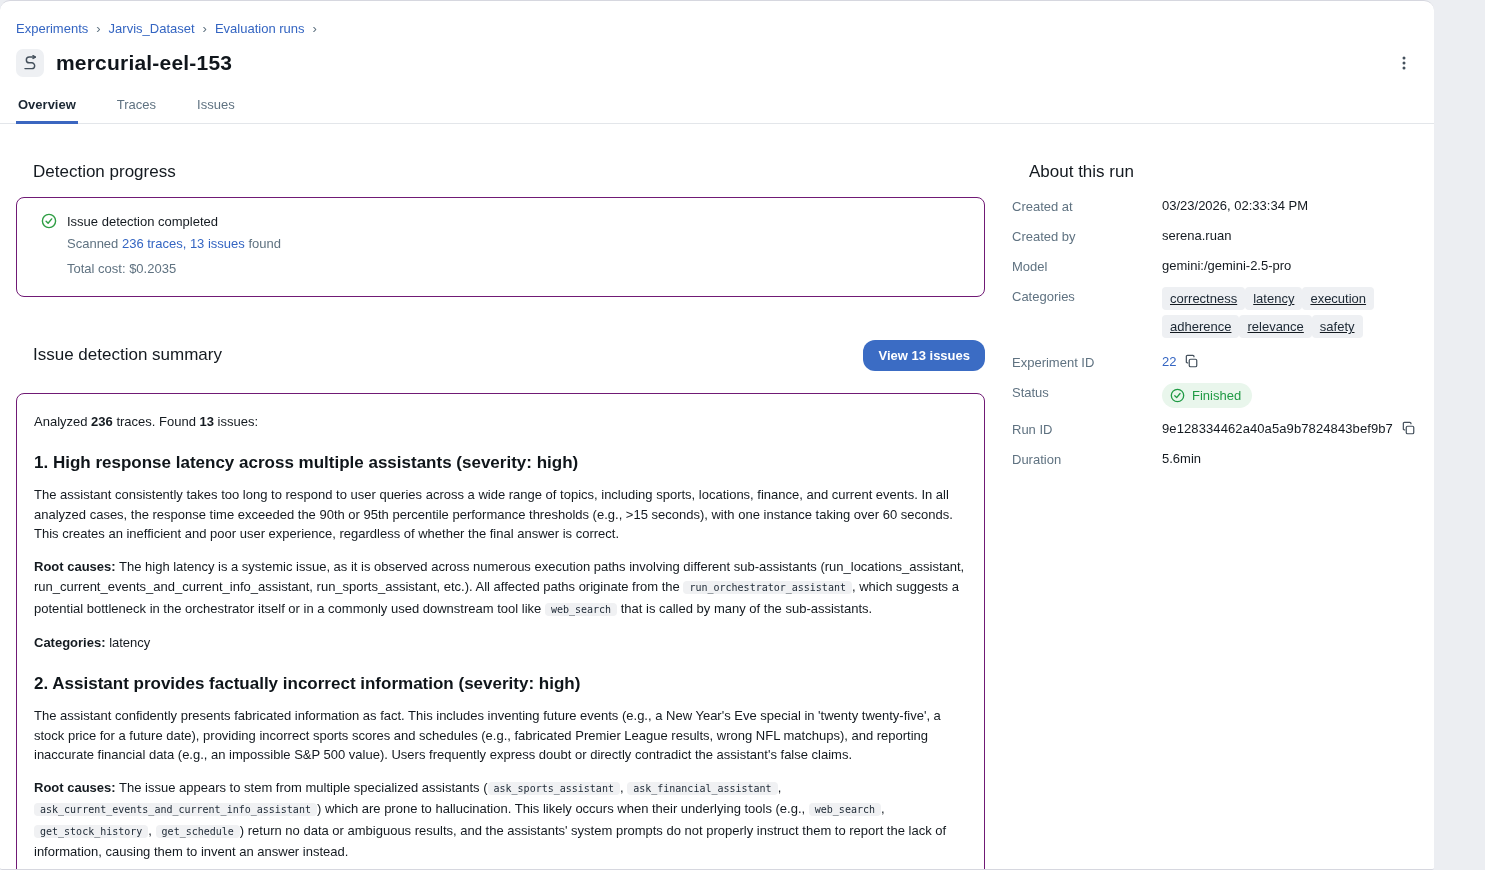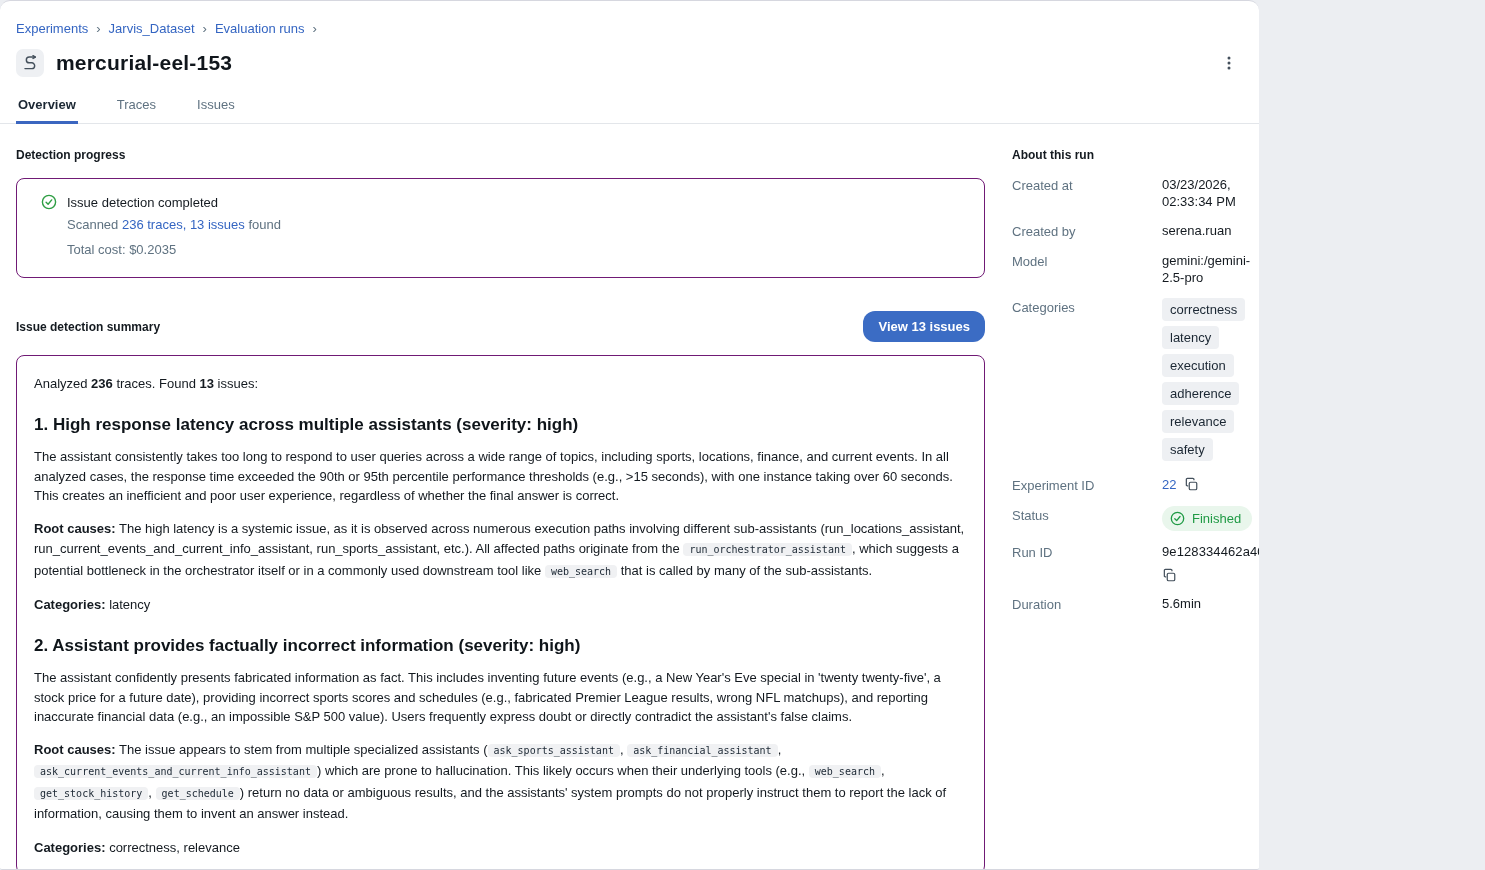--- a/index.html
+++ b/index.html
@@ -5,21 +5,21 @@
   * { box-sizing: border-box; }
   html,body { margin:0; padding:0; }
   body {
     width:1485px; height:870px; overflow:hidden;
     background:#eceef2;
     font-family:"Liberation Sans", sans-serif;
     color:#141a20;
     -webkit-font-smoothing:antialiased;
   }
   .window {
-    position:relative; width:1259px; height:870px;
+    position:relative; width:1434px; height:870px;
     background:#ffffff;
     border-top:1px solid #d6d7df;
     border-bottom:1px solid #d6d7df;
     border-radius:10px 10px 2px 2px;
     overflow:hidden;
   }
   .page-pad { padding:0 16px; }
 
   
   .breadcrumb { padding-top:20px; font-size:13px; display:flex; align-items:center; gap:8px; }
@@ -38,21 +38,21 @@
   
   .tabs { margin-top:15px; display:flex; gap:37px; border-bottom:1px solid #e3e6ea; padding:0 0; }
   .tab { font-size:13px; color:#5f7281; font-weight:500; padding:5px 2px 9px; cursor:pointer; }
   .tab.active { color:#1b2733; font-weight:700; border-bottom:3px solid #3b66c0; margin-bottom:-1px; }
 
   
   .content { display:flex; padding:23px 16px 0; align-items:flex-start; }
   .main-col { width:969px; flex:none; }
   .side-col { flex:1; padding-left:27px; min-width:0; }
 
-  .section-heading { font-size:12px; font-weight:700; color:#141a20; margin:0; line-height:16px; }
+  .section-heading { font-size:17px; font-weight:400; color:#141a20; margin:17px; line-height:16px; }
 
   
   .card { border:1px solid #701a75; border-radius:8px; background:#fff; }
   .progress-card { margin-top:15px; padding:15px 24px 17px; }
   .progress-title-row { display:flex; align-items:center; gap:10px; font-size:13px; color:#141a20; }
   .progress-sub { margin:5px 0 0 26px; font-size:13px; line-height:20px; color:#5f7281; }
   .inline-link { color:#3465c2; cursor:pointer; text-decoration:none; }
 
   .summary-header { margin-top:33px; display:flex; align-items:center; justify-content:space-between; }
   .primary-btn {
@@ -71,21 +71,21 @@
     font-family:"DejaVu Sans Mono", monospace; font-size:10px;
     background:#f0f1f3; border-radius:4px; padding:1px 6px; color:#1b2733;
     white-space:nowrap;
   }
 
   
   .meta-rows { margin-top:13px; }
   .meta-row { display:flex; align-items:flex-start; font-size:13px; margin-top:12px; line-height:17px; }
   .meta-label { width:150px; flex:none; color:#5f7281; padding-top:1px; }
   .meta-value { color:#141a20; display:flex; align-items:center; gap:8px; flex-wrap:wrap; }
-  .pill-wrap { display:flex; flex-wrap:wrap; gap:8px; row-gap:5px; max-width:300px; }
+  .pill-wrap { display:flex; flex-wrap:wrap; row-gap:5px; max-width:300px;text-decoration:underline; }
   .pill { background:#eef0f3; border-radius:4px; padding:3px 8px; font-size:13px; color:#1b2733; white-space:nowrap; }
   .status-pill {
     display:inline-flex; align-items:center; gap:7px;
     background:#e9f6ec; border-radius:13px; padding:4px 11px 4px 8px;
     color:#1f9a44; font-size:13px;
   }
   .copy-btn { background:none; border:none; padding:0; cursor:pointer; display:flex; align-items:center; }
   .mono-id { letter-spacing:.1px; }
 
   svg { display:block; }

